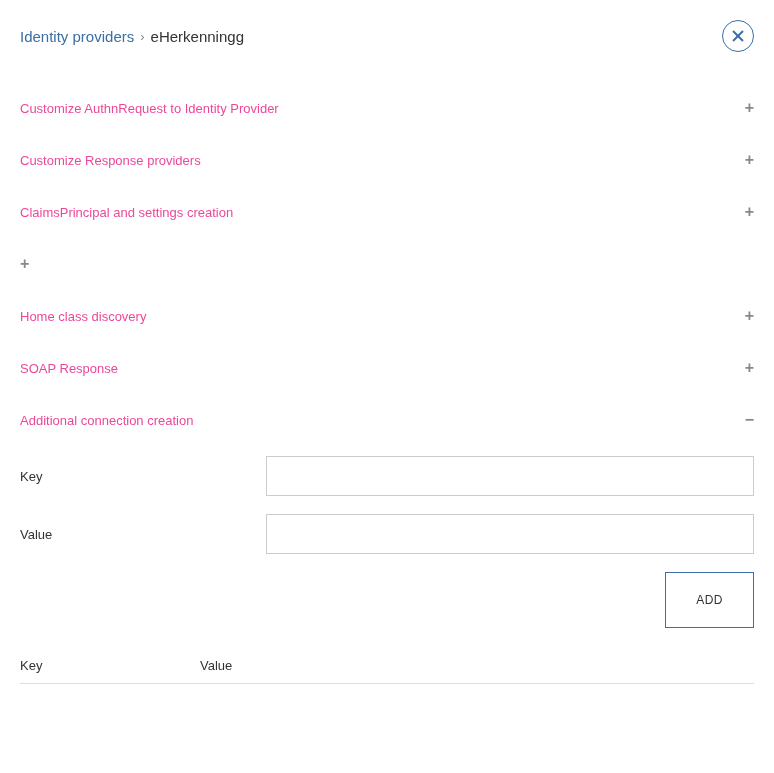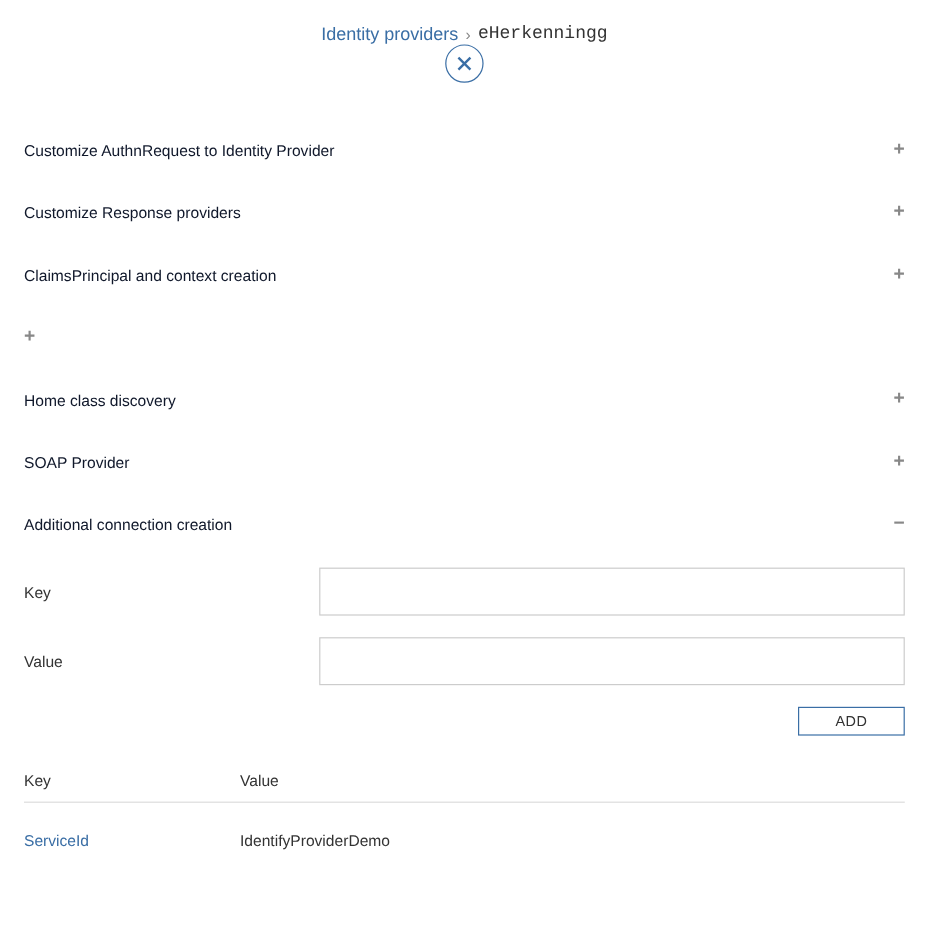--- a/index.html
+++ b/index.html
@@ -15,39 +15,37 @@
       width: 774px;
       height: 773px;
       position: relative;
       padding: 20px;
     }
     .header {
       display: flex;
       align-items: center;
       justify-content: space-between;
       margin-bottom: 30px;
-      flex-direction: column;
     }
     .breadcrumb {
       display: flex;
       align-items: center;
       font-size: 15px;
     }
     .breadcrumb-link {
       color: #3a6ea5;
       text-decoration: none;
     }
     .breadcrumb-sep {
       color: #888;
       margin: 0 6px;
       font-size: 13px;
     }
     .breadcrumb-current {
       color: #333;
-      font-family: Liberation Mono, monospace;
     }
     .close-btn {
       width: 32px;
       height: 32px;
       border: 1.5px solid #3a6ea5;
       border-radius: 50%;
       background: #fff;
       display: flex;
       align-items: center;
       justify-content: center;
@@ -63,21 +61,21 @@
       fill: none;
     }
     .accordion-item {
       display: flex;
       align-items: center;
       justify-content: space-between;
       padding: 18px 0;
       cursor: pointer;
     }
     .accordion-title {
-      color: #0f172a;
+      color: #ec4899;
       font-size: 13px;
     }
     .expand-icon {
       color: #888;
       font-size: 16px;
       font-weight: bold;
       line-height: 1;
     }
     .form-section {
       margin-top: 10px;
@@ -103,21 +101,21 @@
     .button-row {
       display: flex;
       justify-content: flex-end;
       margin-top: 10px;
       margin-bottom: 30px;
     }
     .add-btn {
       border: 1px solid #3a6ea5;
       background: #fff;
       color: #333;
-      padding: 4px 30px;
+      padding: 20px 30px;
       font-size: 12px;
       letter-spacing: 0.5px;
       cursor: pointer;
     }
     .table {
       width: 100%;
     }
     .table-header {
       display: flex;
       border-bottom: 1px solid #ddd;
@@ -170,32 +168,32 @@
 <div>
   <div class="accordion-item">
     <span class="accordion-title">Customize AuthnRequest to Identity Provider</span>
     <span class="expand-icon">+</span>
   </div>
   <div class="accordion-item">
     <span class="accordion-title">Customize Response providers</span>
     <span class="expand-icon">+</span>
   </div>
   <div class="accordion-item">
-    <span class="accordion-title">ClaimsPrincipal and context creation</span>
+    <span class="accordion-title">ClaimsPrincipal and settings creation</span>
     <span class="expand-icon">+</span>
   </div>
   <div class="accordion-item">
     <span class="expand-icon">+</span>
   </div>
   <div class="accordion-item">
     <span class="accordion-title">Home class discovery</span>
     <span class="expand-icon">+</span>
   </div>
   <div class="accordion-item">
-    <span class="accordion-title">SOAP Provider</span>
+    <span class="accordion-title">SOAP Response</span>
     <span class="expand-icon">+</span>
   </div>
   <div class="accordion-item">
     <span class="accordion-title">Additional connection creation</span>
     <span class="expand-icon">−</span>
   </div>
 </div>
 
 <div class="form-section">
   <div class="form-row">
@@ -208,18 +206,14 @@
   </div>
   <div class="button-row">
     <button class="add-btn">ADD</button>
   </div>
 
   <div class="table">
     <div class="table-header">
       <div class="table-header-cell table-header-key">Key</div>
       <div class="table-header-cell table-header-value">Value</div>
     </div>
-    <div class="table-row">
-      <div class="table-cell-key">ServiceId</div>
-      <div class="table-cell-value">IdentifyProviderDemo</div>
-    </div>
   </div>
 </div>
 
 </body></html>

